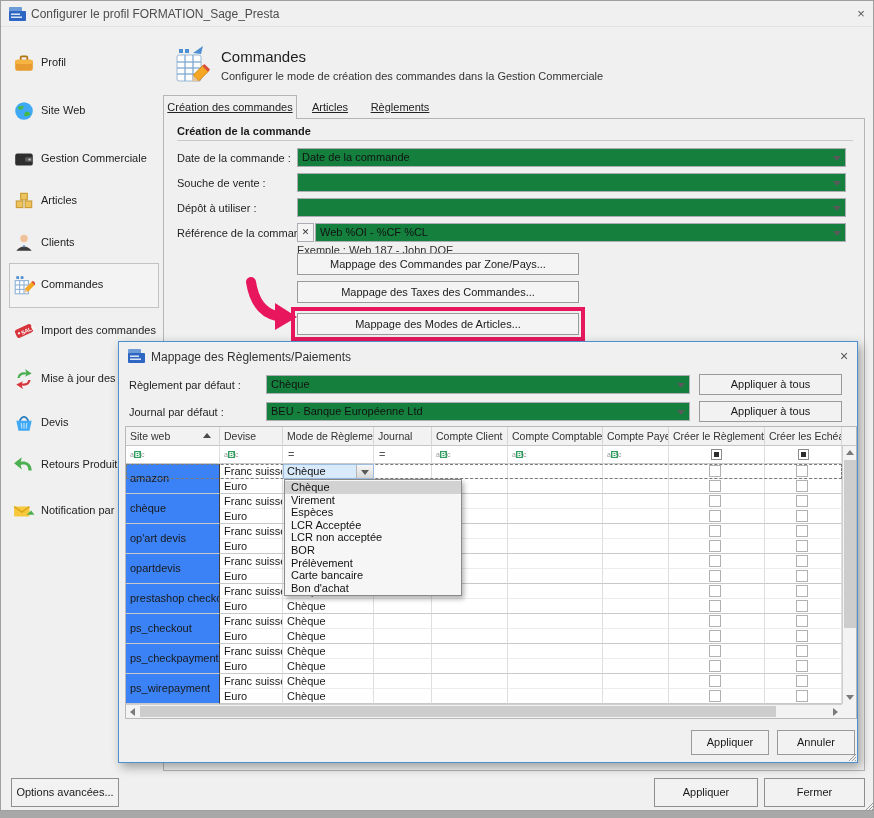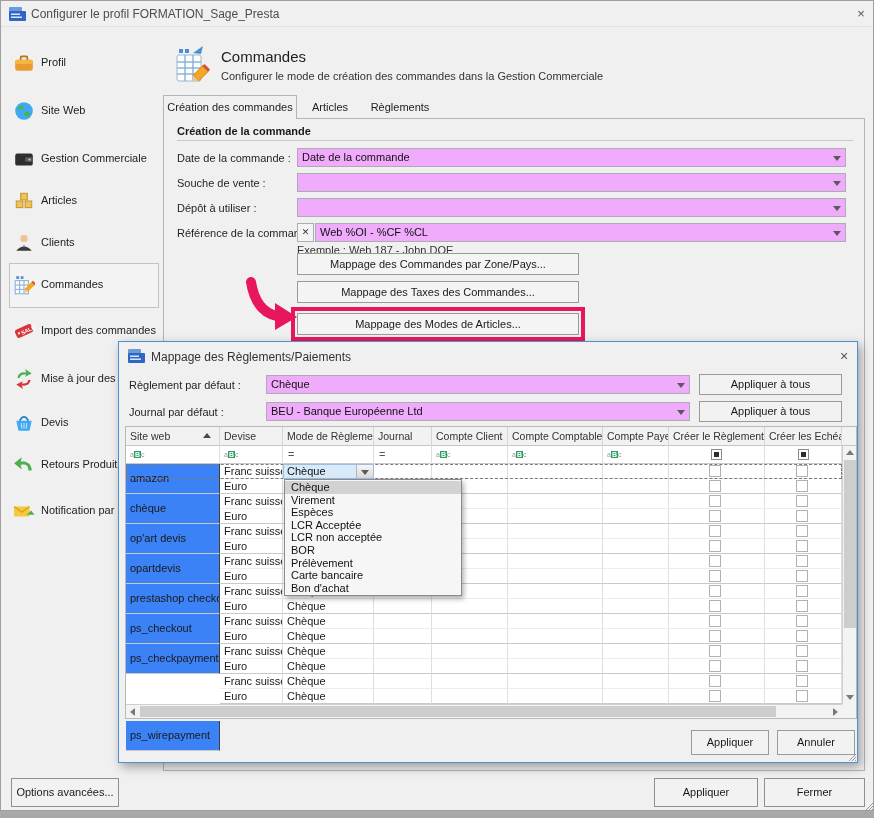--- a/index.html
+++ b/index.html
@@ -17,27 +17,27 @@
   
   .side-item { position:absolute; left:8px; width:150px; height:24px; }
   .side-item .lbl { position:absolute; left:32px; top:5px; font-size:11px; color:#222; white-space:nowrap; }
   .side-item .ic { position:absolute; left:4px; top:1px; width:22px; height:22px; }
   .side-sel { position:absolute; left:8px; top:262px; width:150px; height:45px; border:1px solid #c3c3c3; background:#f3f3f3; }
 
   
   .hdr-title { position:absolute; left:220px; top:47px; font-size:15px; color:#1d1d1d; }
   .hdr-sub   { position:absolute; left:220px; top:69px; font-size:11px; color:#333; }
   .hdr-ic    { position:absolute; left:172px; top:44px; width:40px; height:40px; }
-  .tab { position:absolute; font-size:11px; color:#222; text-align:center; }
+  .tab { position:absolute; font-size:11px; color:#222; text-align:center;text-decoration:underline; }
   .tab.sel { background:#f0f0f0; border:1px solid #b5b5b5; border-bottom:none; z-index:2; }
   .pane { position:absolute; left:162px; top:117px; width:702px; height:653px; border:1px solid #b5b5b5; background:#f0f0f0; }
   .sec-title { position:absolute; left:176px; top:124px; font-size:11px; font-weight:bold; color:#1a1a1a; }
   .hr { position:absolute; left:176px; top:139px; width:676px; height:1px; background:#c9c9c9; }
   .frm-lbl { position:absolute; left:176px; font-size:11px; color:#1f1f1f; }
-  .combo { position:absolute; background:#f0abfc; border:1px solid #abadb3; font-size:11px; color:#111; }
+  .combo { position:absolute; background:#15803d; border:1px solid #abadb3; font-size:11px; color:#111; }
   .combo .val { position:absolute; left:4px; top:2px; white-space:nowrap; overflow:hidden; right:18px; }
   .combo .arr { position:absolute; right:0; top:0; width:17px; height:100%; }
   .tri-d { position:absolute; left:50%; top:50%; margin:-2px 0 0 -4px; width:0; height:0;
            border:4px solid transparent; border-top:5px solid #5a5a5a; border-bottom:none; }
   .clr-btn { position:absolute; width:17px; height:19px; background:#f4f4f4; border:1px solid #abadb3; font-size:9px; color:#333; text-align:center; line-height:17px; }
   .example { position:absolute; left:296px; top:243px; font-size:11px; color:#333; }
 
   .map-btn { position:absolute; left:296px; width:282px; height:22px; background:#f4f4f4; border:1px solid #9a9a9a; font-size:11px; color:#1a1a1a; text-align:center; line-height:20px; }
   .hl-box { position:absolute; left:290px; top:306px; width:294px; height:34px; border:4px solid #e8175d; z-index:3; }
 
@@ -524,21 +524,21 @@
         <div class="g-cell grp-end" style="left: 248px; top: 232px; width: 58px; height: 15px;"></div>
         <div class="g-cell grp-end" style="left: 306px; top: 232px; width: 76px; height: 15px;"></div>
         <div class="g-cell grp-end" style="left: 382px; top: 232px; width: 95px; height: 15px;"></div>
         <div class="g-cell grp-end" style="left: 477px; top: 232px; width: 66px; height: 15px;"></div>
         <div class="g-cell grp-end" style="left: 543px; top: 232px; width: 96px; height: 15px;">
           <div class="cb" style="left: 40px; top: 1px;"></div>
         </div>
         <div class="g-cell grp-end" style="left: 639px; top: 232px; width: 77px; height: 15px;">
           <div class="cb" style="left: 30.5px; top: 1px;"></div>
         </div>
-        <div class="site-cell" style="left: 0px; top: 247px; width: 94px; height: 30px; margin-top: 47px;">ps_wirepayment</div>
+        <div class="site-cell" style="left: 0px; top: 247px; width: 94px; height: 30px;">ps_wirepayment</div>
         <div class="g-cell" style="left: 94px; top: 247px; width: 63px; height: 15px;">Franc suisse</div>
         <div class="g-cell" style="left: 157px; top: 247px; width: 91px; height: 15px;">Chèque</div>
         <div class="g-cell" style="left: 248px; top: 247px; width: 58px; height: 15px;"></div>
         <div class="g-cell" style="left: 306px; top: 247px; width: 76px; height: 15px;"></div>
         <div class="g-cell" style="left: 382px; top: 247px; width: 95px; height: 15px;"></div>
         <div class="g-cell" style="left: 477px; top: 247px; width: 66px; height: 15px;"></div>
         <div class="g-cell" style="left: 543px; top: 247px; width: 96px; height: 15px;">
           <div class="cb" style="left: 40px; top: 1px;"></div>
         </div>
         <div class="g-cell" style="left: 639px; top: 247px; width: 77px; height: 15px;">

